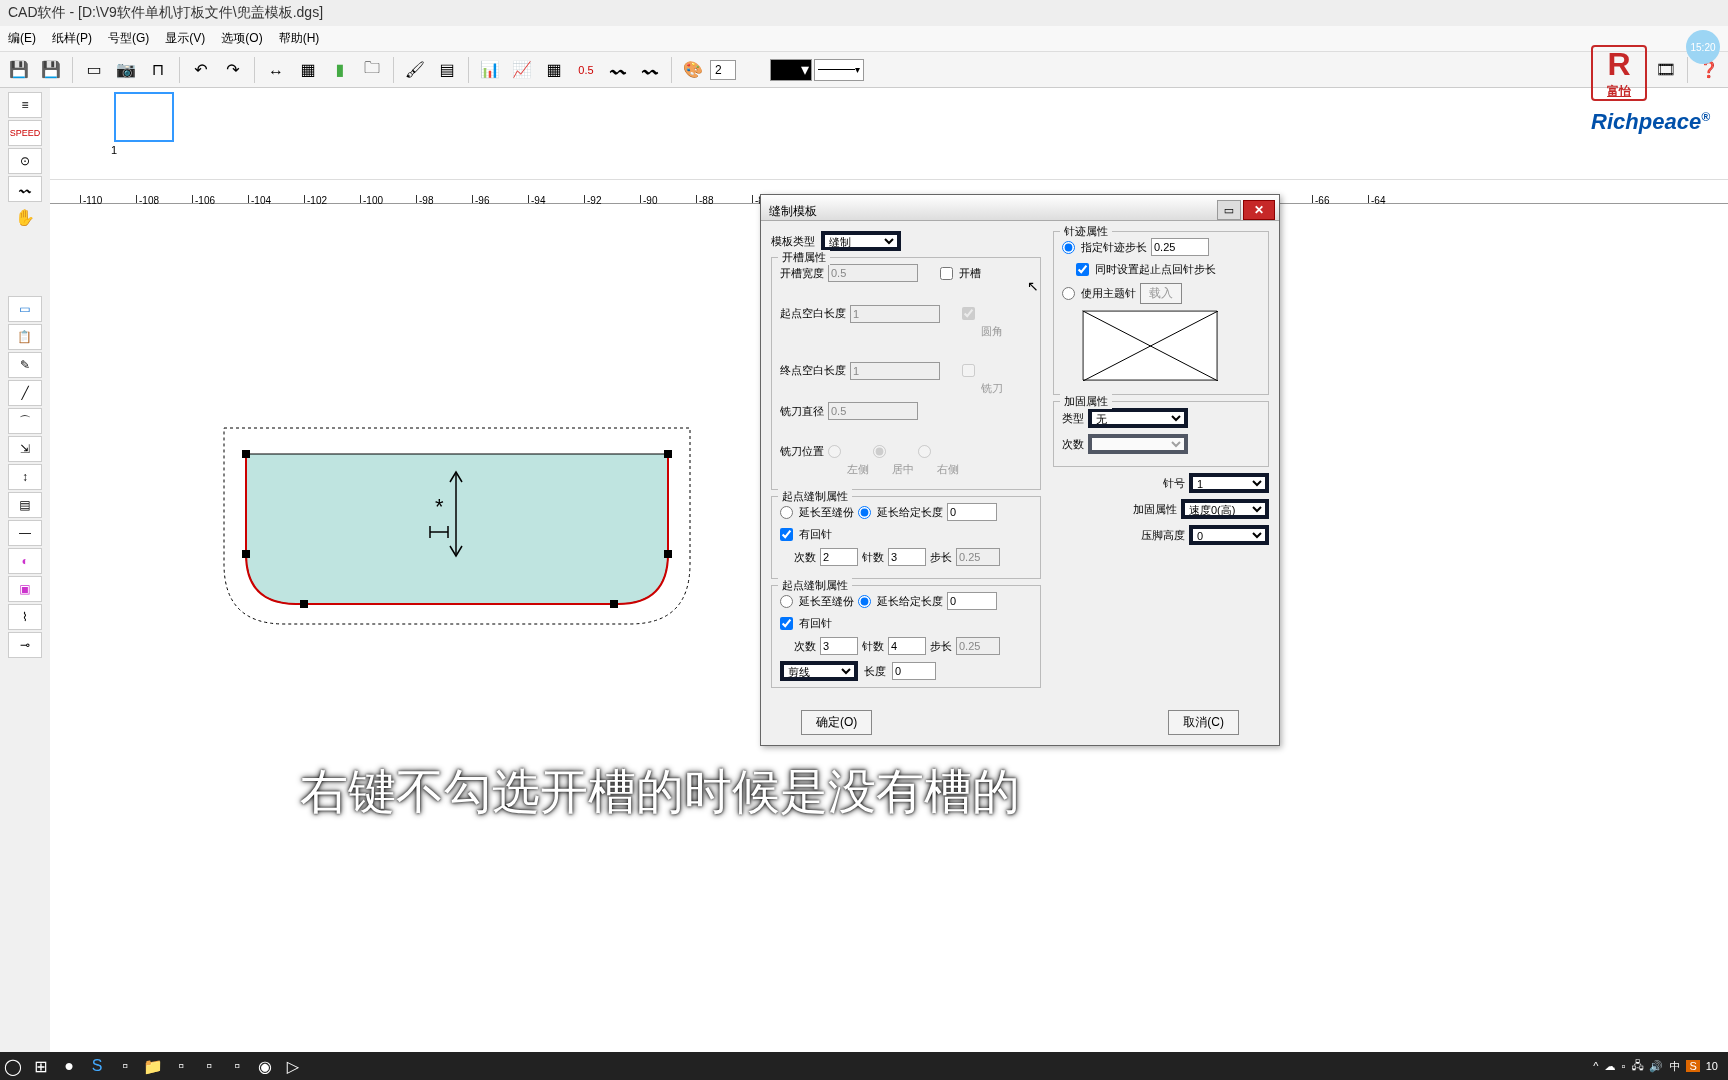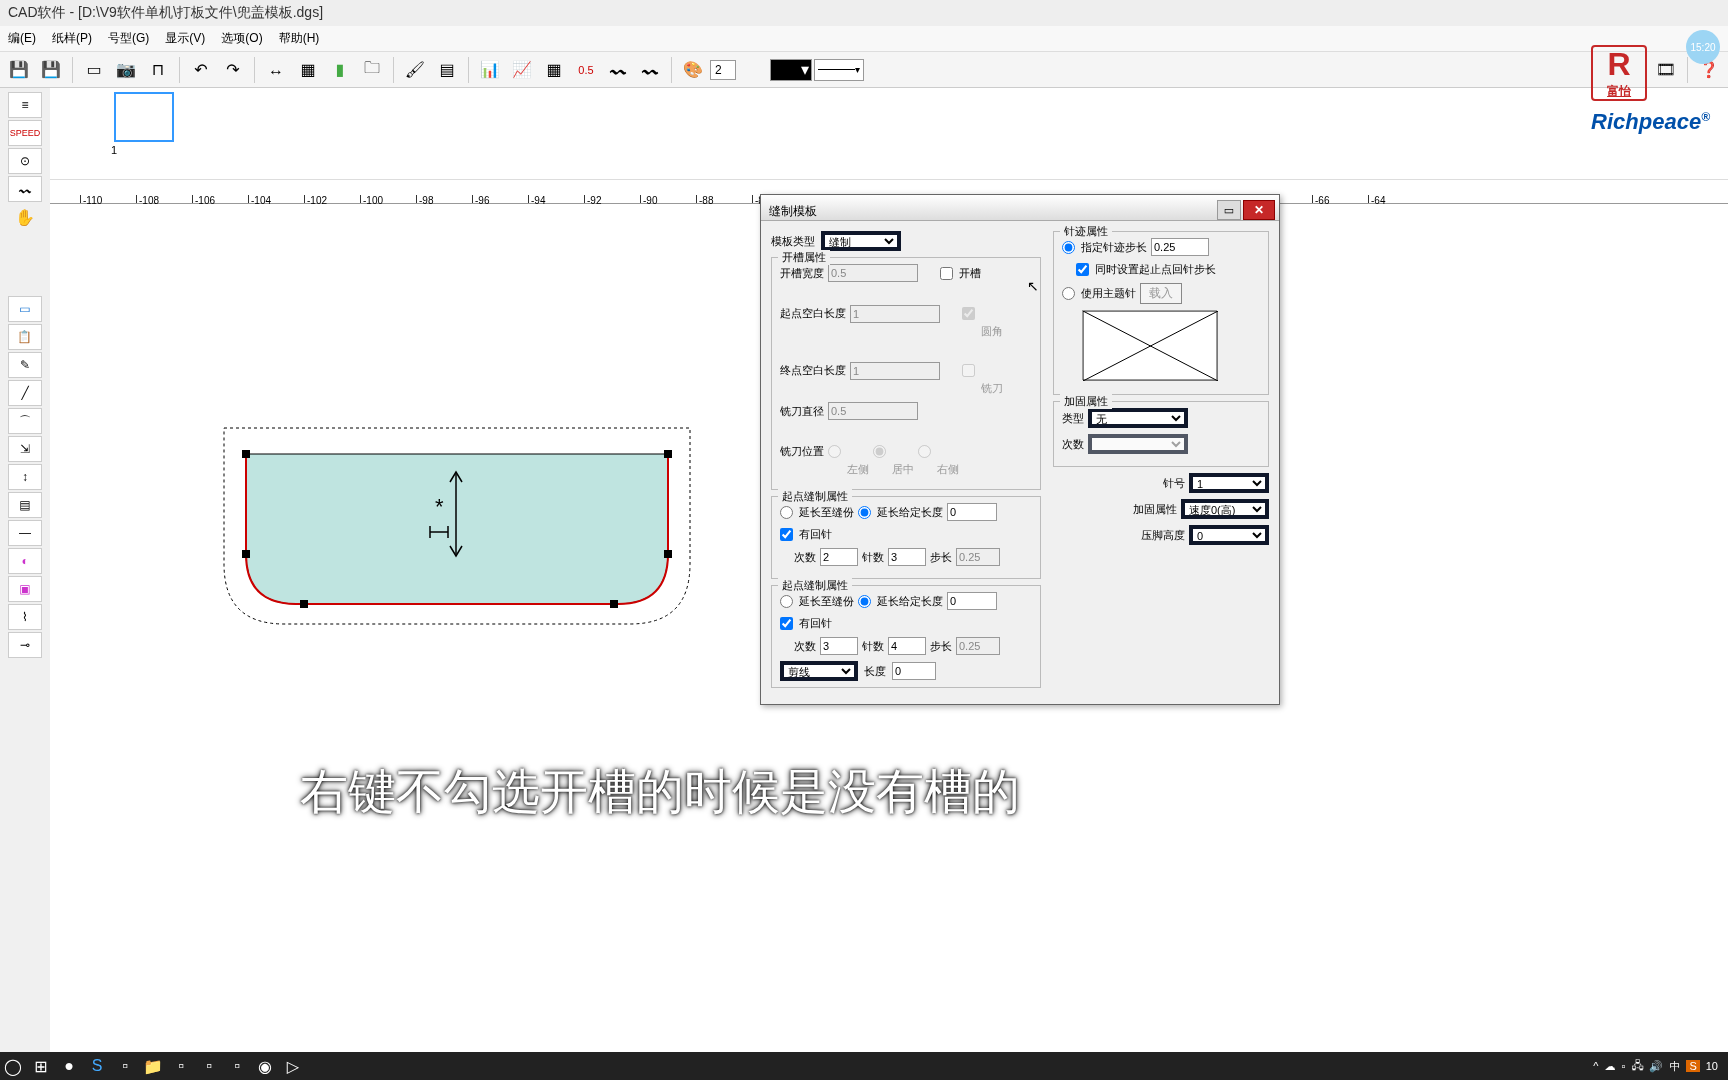--- a/index.html
+++ b/index.html
@@ -358,20 +358,24 @@
       <div class="input-line" style="justify-content:flex-end">
         <span class="lbl">加固属性</span>
         <select class="sel" style="width:88px"><option>速度0(高)</option></select>
       </div>
       <div class="input-line" style="justify-content:flex-end">
         <span class="lbl">压脚高度</span>
         <select class="sel" style="width:80px"><option>0</option></select>
       </div>
     </div>
   </div>
+  <div class="dlg-footer">
+    <button class="btn">确定(O)</button>
+    <button class="btn">取消(C)</button>
+  </div>
 </div>
 
 <div class="cursor-ptr">↖</div>
 
 <div class="duration-badge">15:20</div>
 <div class="logo-area">
   <div class="logo-r">
     <span>R</span>
     <span class="sm">富怡</span>
   </div>

